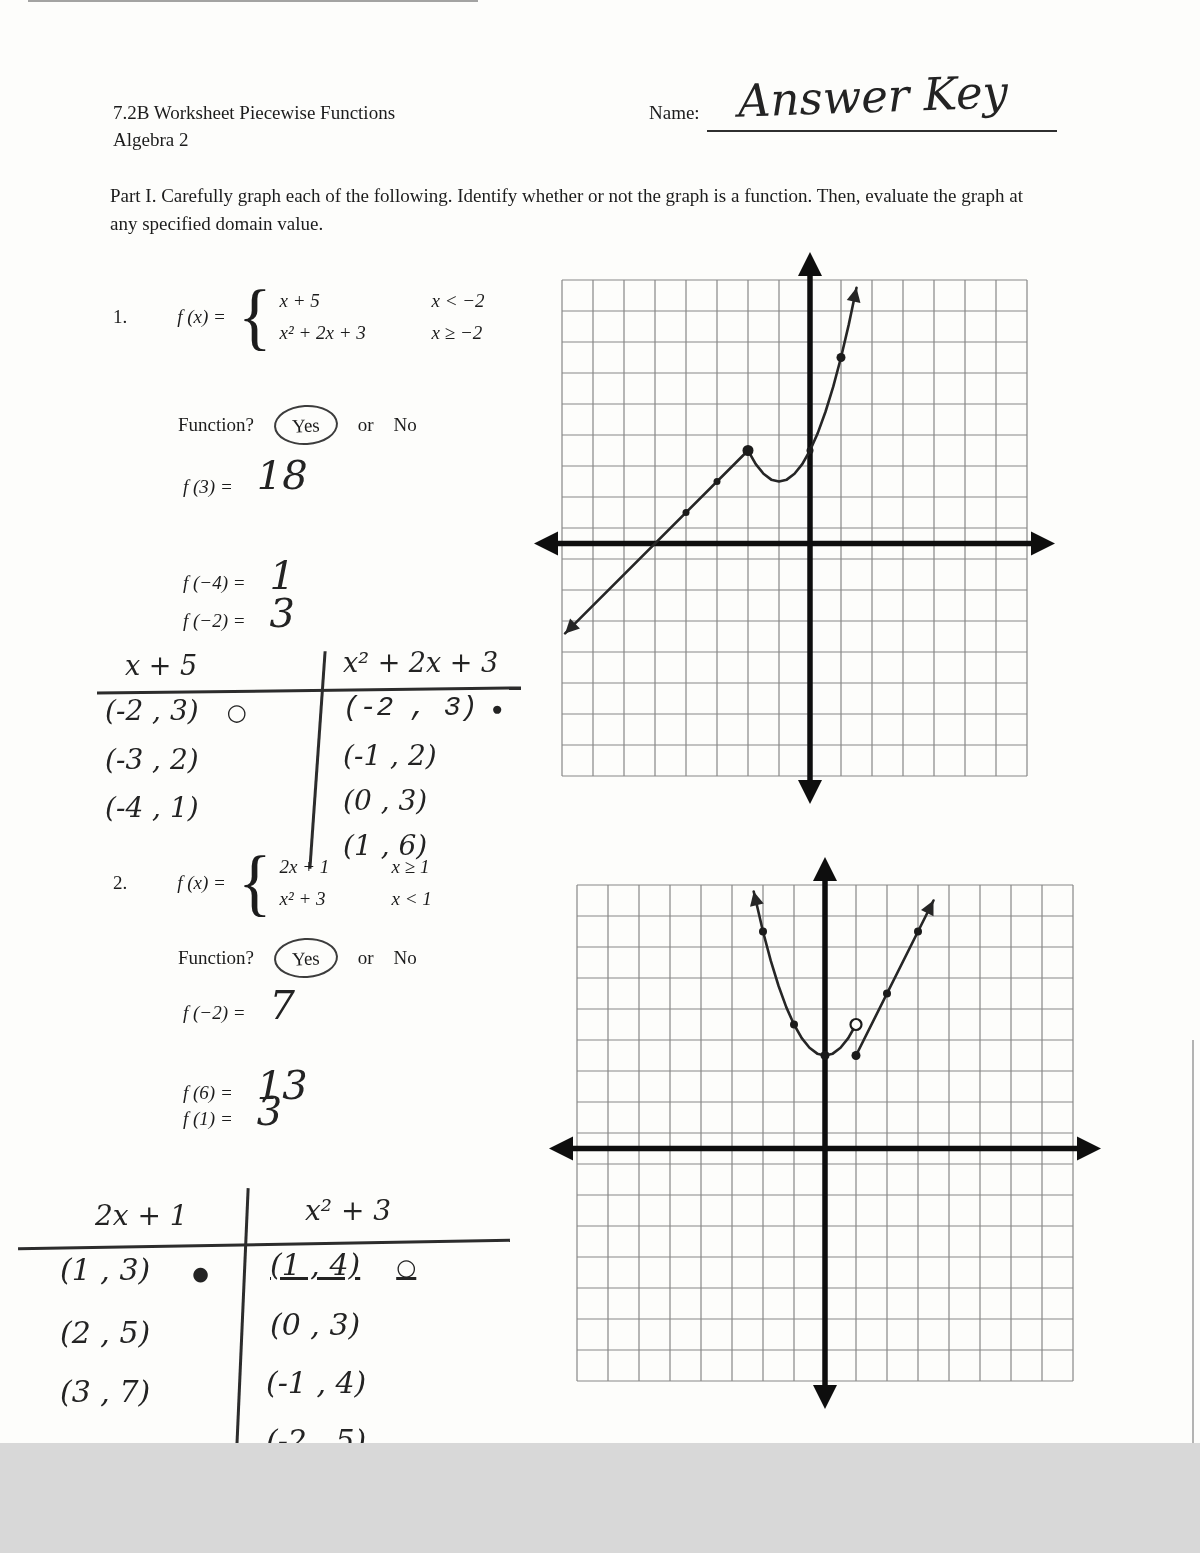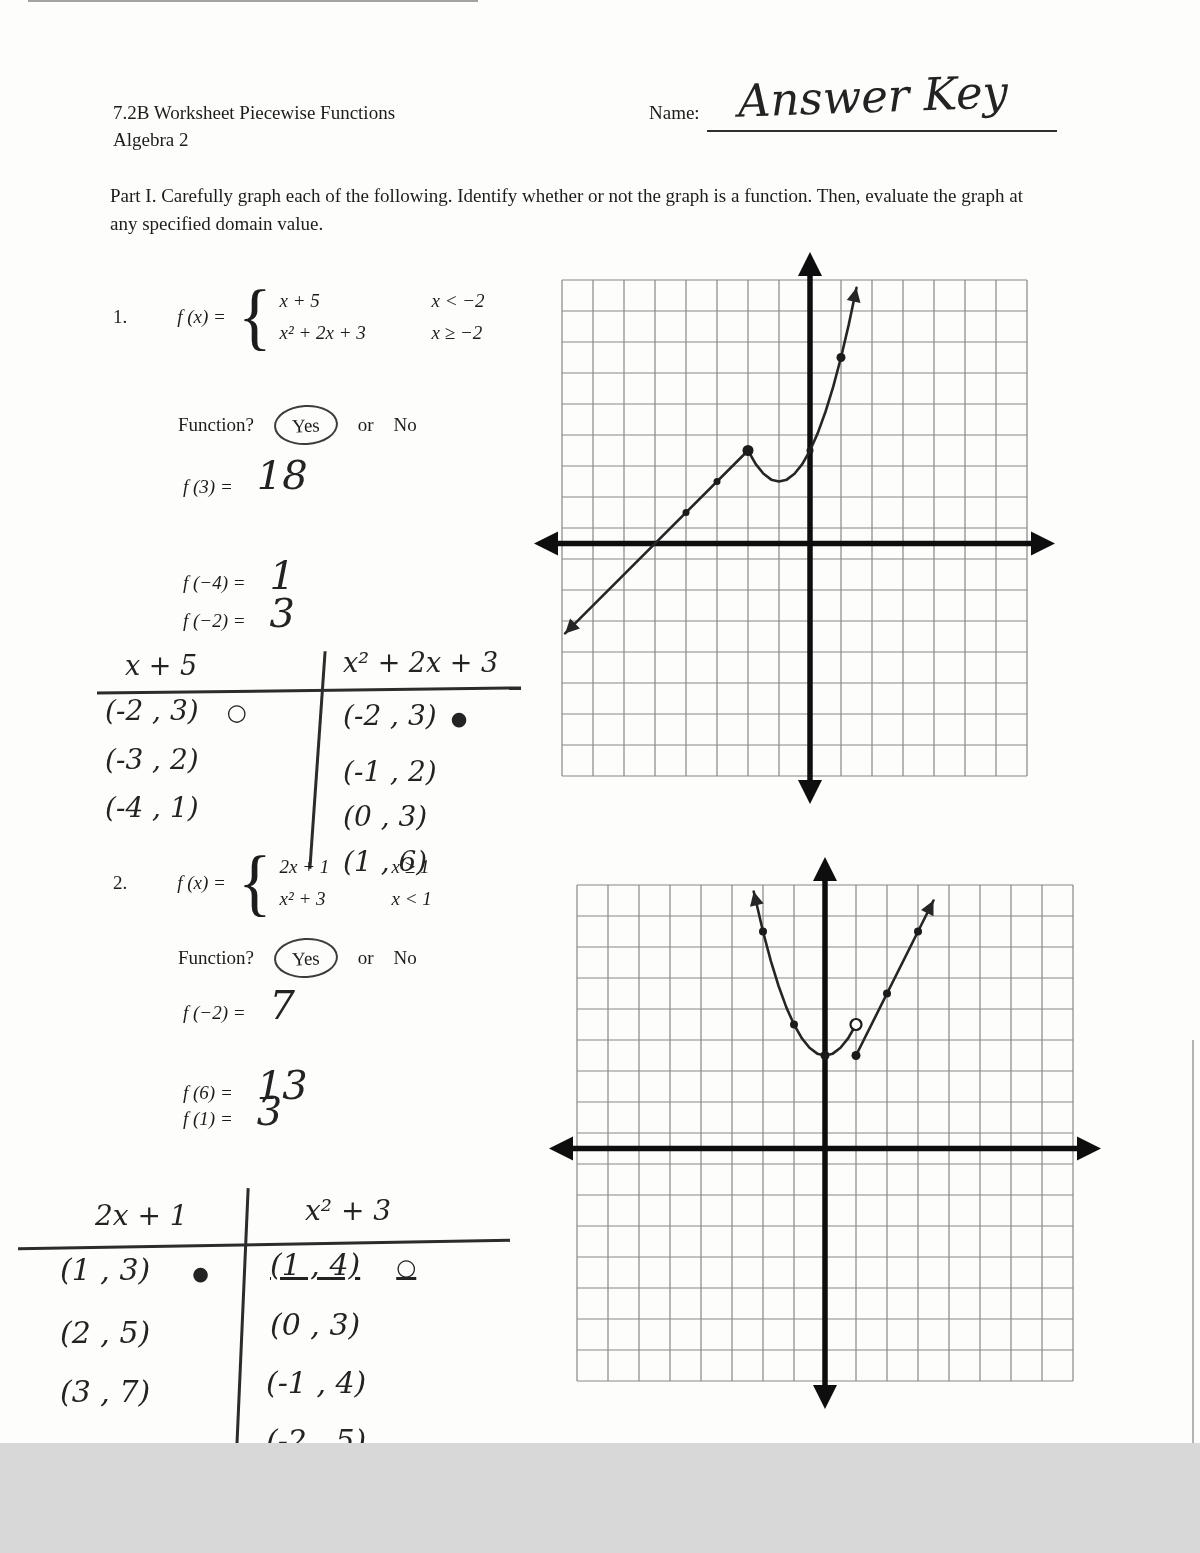--- a/index.html
+++ b/index.html
@@ -98,21 +98,21 @@
     <div class="wt-hline" style="left:2px;top:44px;width:424px;transform:rotate(-0.7deg);"></div>
     <div class="wt-vline" style="left:221px;top:6px;height:218px;transform:rotate(4deg);"></div>
     <div class="wt-col hand" style="left:10px;top:0;">
       <div class="wt-h" style="margin-left:20px;line-height:42px;">x + 5</div>
       <div class="wt-r" style="line-height:48px;"><span>(-2 , 3)</span><span class="marker-open" style="margin-left:28px;">○</span></div>
       <div class="wt-r" style="line-height:48px;">(-3 , 2)</div>
       <div class="wt-r" style="line-height:48px;">(-4 , 1)</div>
     </div>
     <div class="wt-col hand" style="left:248px;top:-4px;">
       <div class="wt-h" style="line-height:44px;">x² + 2x + 3</div>
-      <div class="wt-r" style="line-height:62px;"><span>(-2 , 3)</span><span class="marker-closed" style="margin-left:14px;">●</span></div>
+      <div class="wt-r" style="line-height:45px;font-family:Liberation Mono, monospace;"><span>(-2 , 3)</span><span class="marker-closed" style="margin-left:14px;">●</span></div>
       <div class="wt-r" style="line-height:45px;">(-1 , 2)</div>
       <div class="wt-r" style="line-height:45px;">(0 , 3)</div>
       <div class="wt-r" style="line-height:45px;">(1 , 6)</div>
     </div>
   </div>
 
   <div class="abs pw pw2" style="left:113px;top:848px;">
     <span class="print pnum">2.</span>
     <span class="print math fx">f (x) =</span>
     <span class="brace">{</span>

